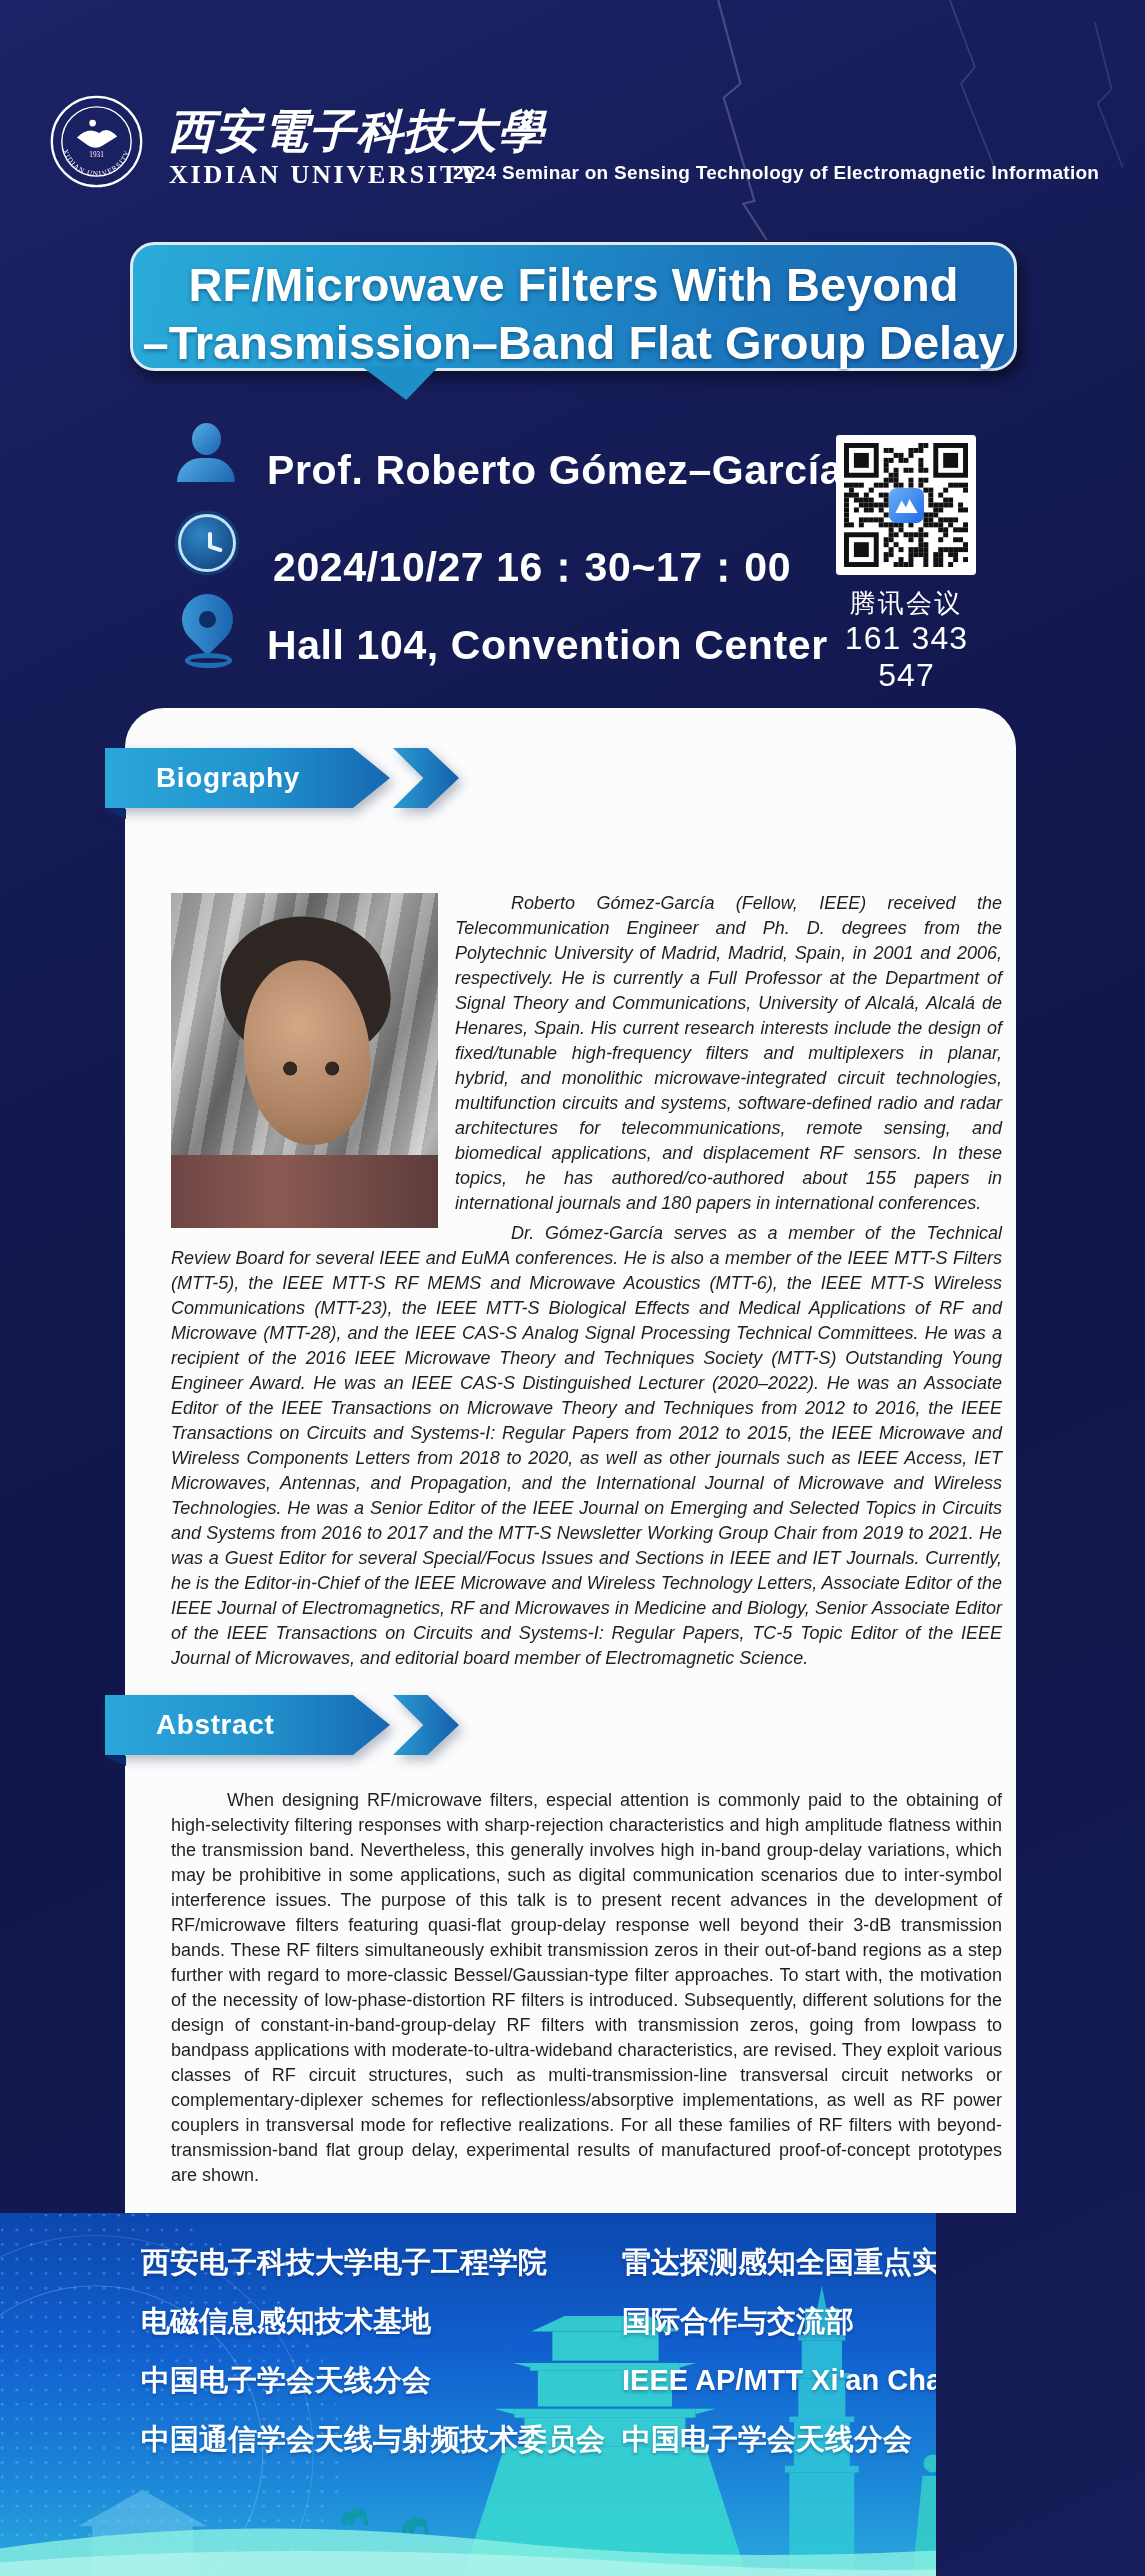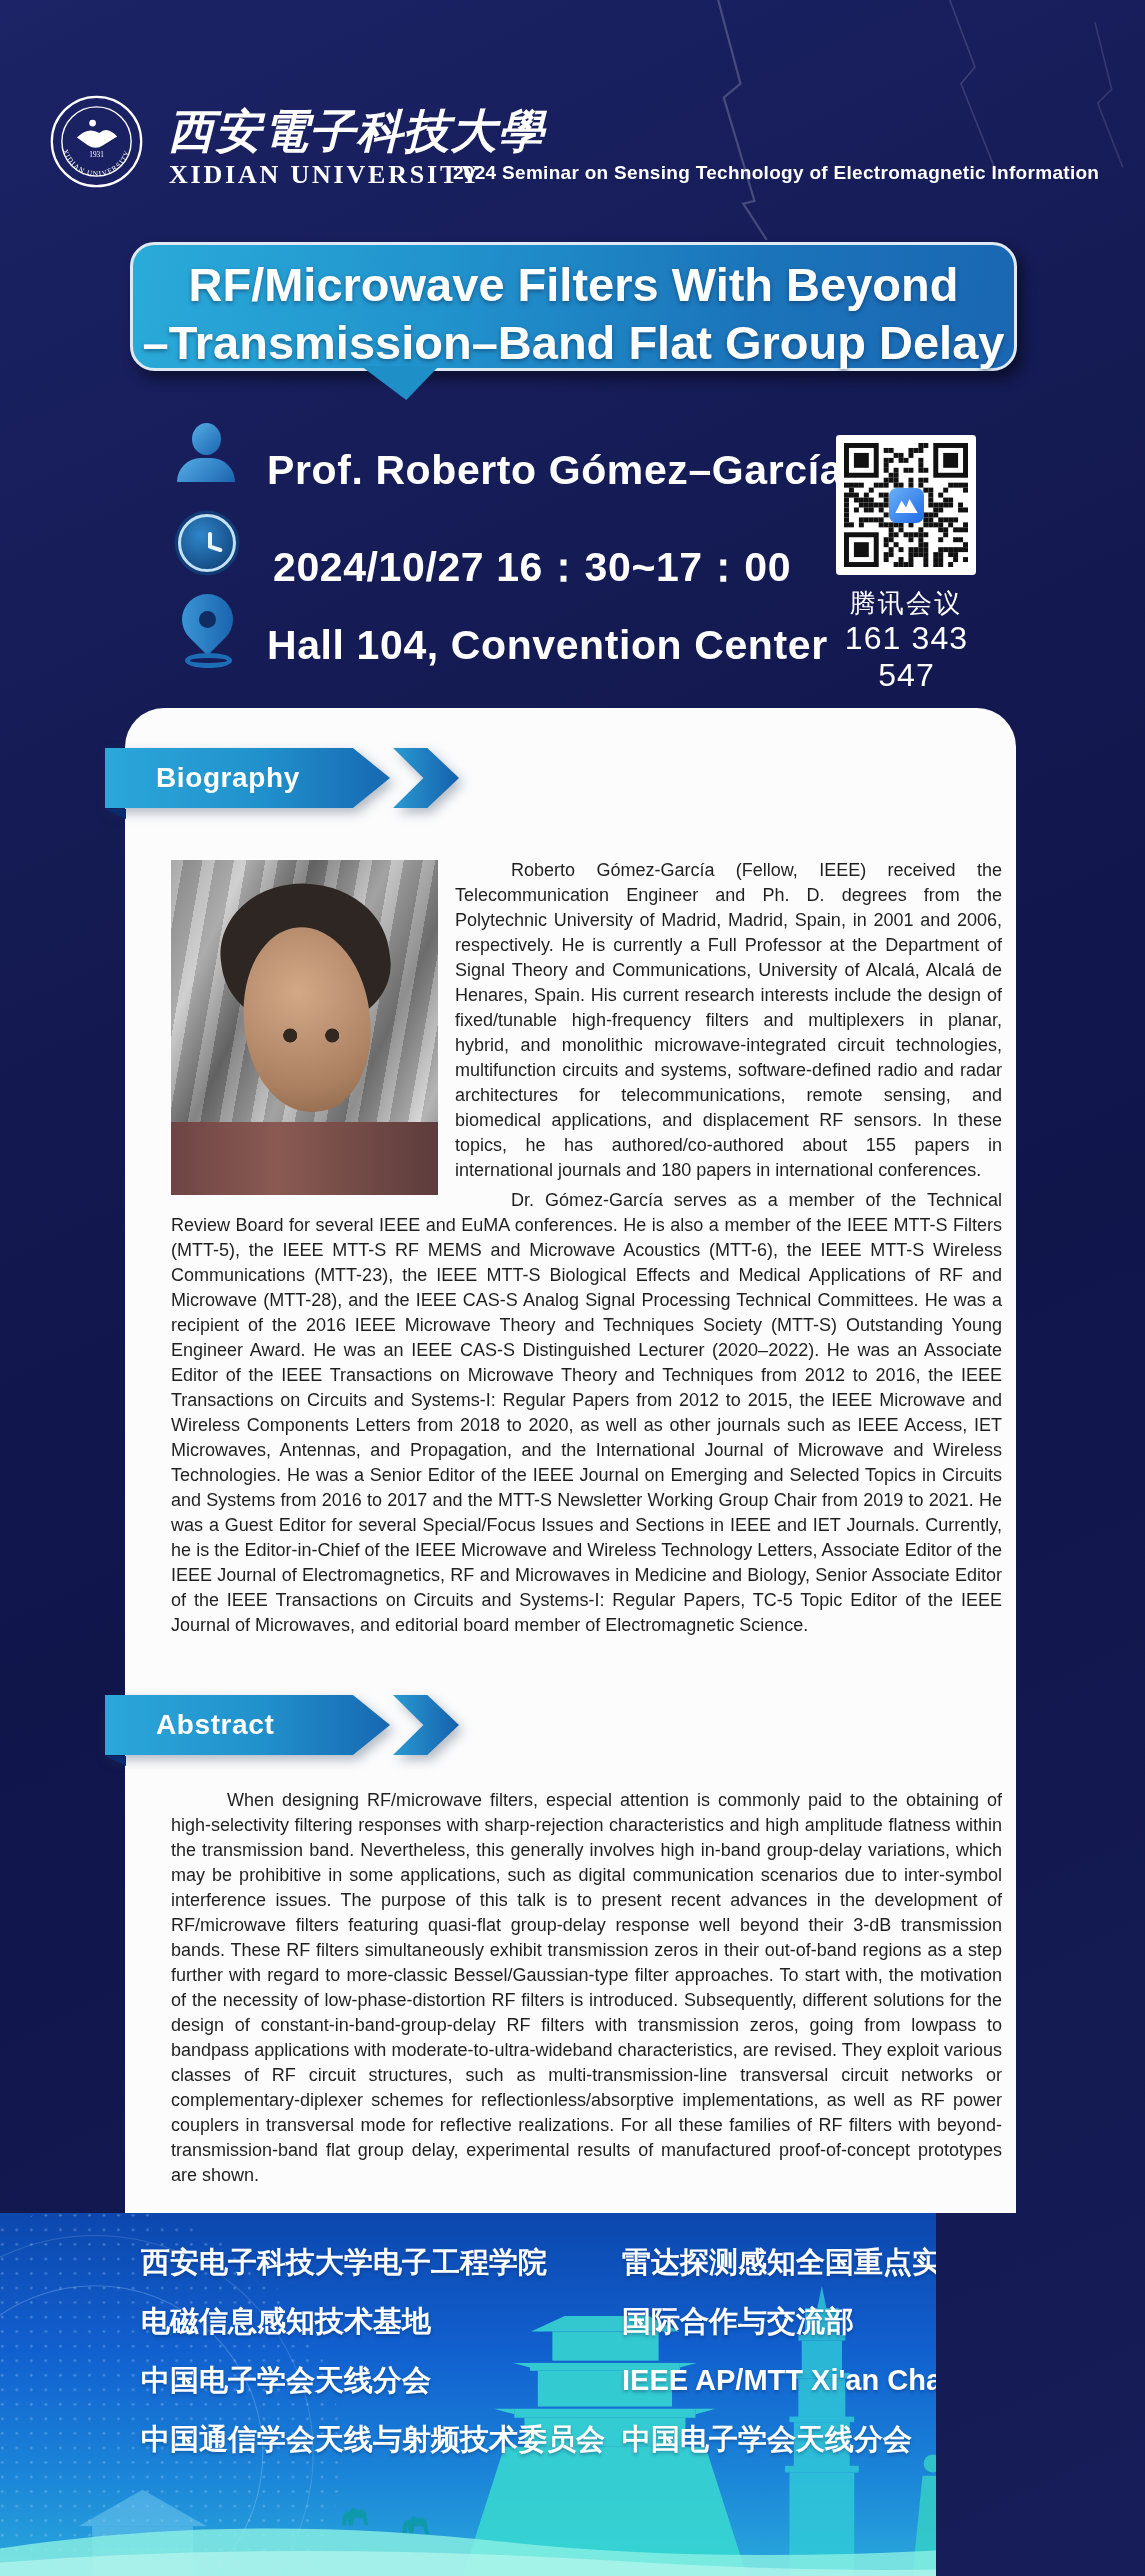--- a/index.html
+++ b/index.html
@@ -87,21 +87,21 @@
     background:linear-gradient(90deg,#2a9bd2,#1560ac);
     clip-path:polygon(0 0,52% 0,100% 50%,52% 100%,0 100%,46% 50%);}
   .fold{position:absolute;left:105px;width:21px;height:10px;background:#0a2c6e;
     clip-path:polygon(0 0,100% 0,100% 100%);}
   .ribbon-bio{left:105px;top:748px;}
   .fold-bio{top:809px;}
   .ribbon-abs{left:105px;top:1695px;}
   .fold-abs{top:1756px;}
   
   .body-block{position:absolute;color:#1f1f1f;font-size:18px;line-height:25px;text-align:justify;}
-  .bio-block{left:171px;top:858px;width:831px;}
+  .bio-block{left:171px;top:891px;width:831px;font-style:italic;}
   .abs-block{left:171px;top:1788px;width:831px;}
   .body-block p{margin:0 0 4.5px 0;text-indent:56px;}
   
   .photo{float:left;width:267px;height:335px;margin:2.2px 17px 5.6px 0;position:relative;overflow:hidden;
     background:linear-gradient(115deg,#9a9a9a 0%,#c8c8c8 18%,#6e6e6e 34%,#bdbdbd 52%,#7a7a7a 70%,#d2d2d2 88%,#8a8a8a 100%);}
   .photo .streak{position:absolute;inset:0;
     background:repeating-linear-gradient(100deg,rgba(255,255,255,.30) 0 12.3px,rgba(40,40,40,.35) 12.3px 31px);opacity:.5;}
   .photo .hair{position:absolute;left:50px;top:22.4px;width:168px;height:145px;border-radius:46% 54% 40% 50%;
     background:#2d2622;transform:rotate(-8deg);}
   .photo .face{position:absolute;left:73px;top:67px;width:126px;height:185px;border-radius:48% 52% 46% 50%;

